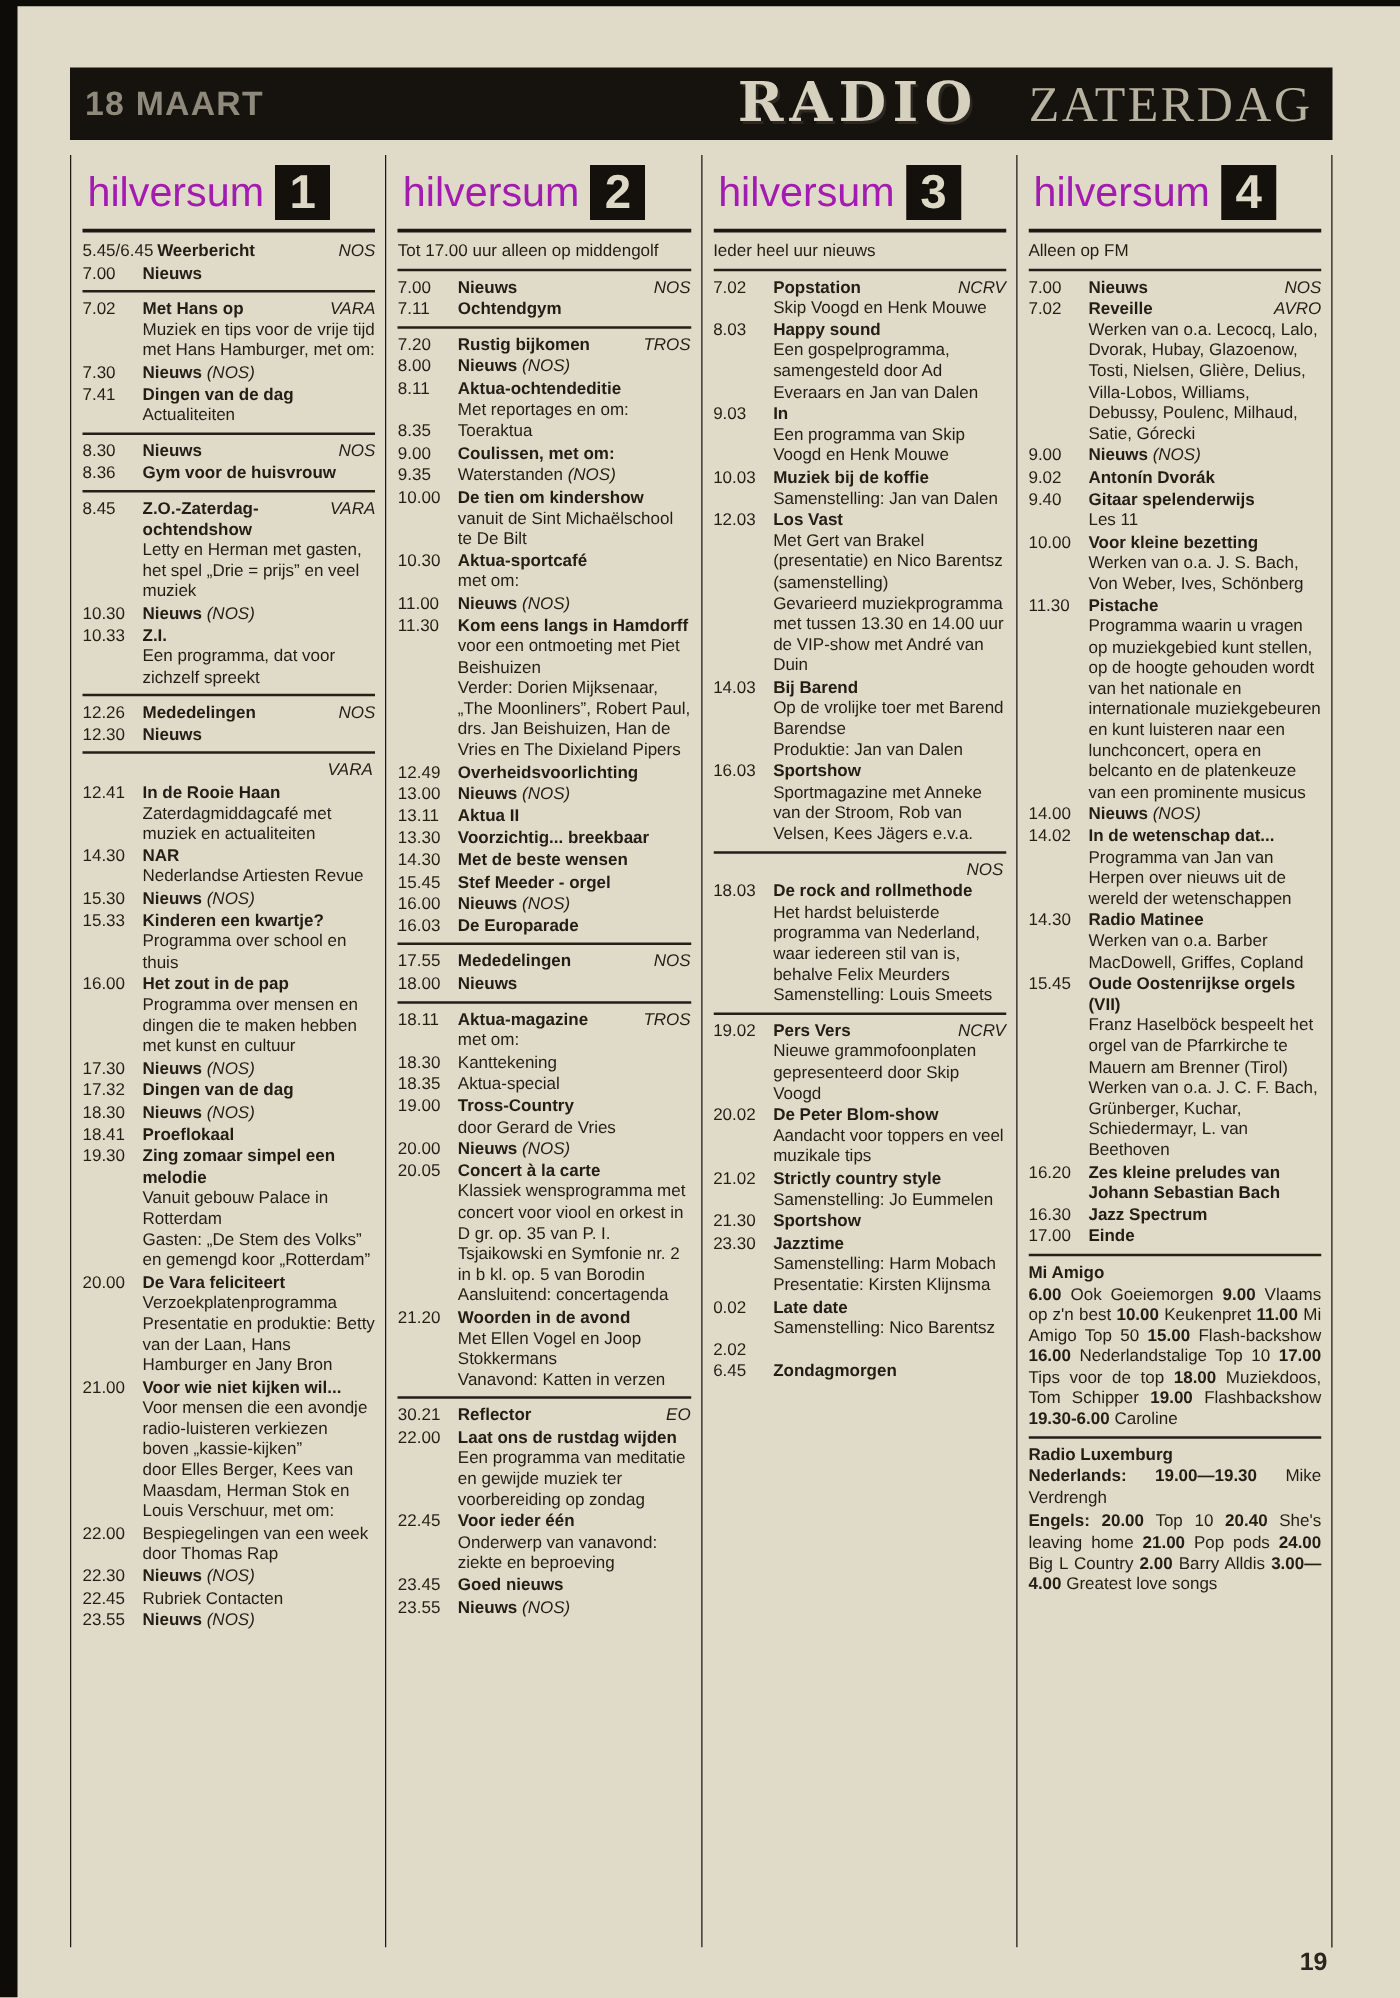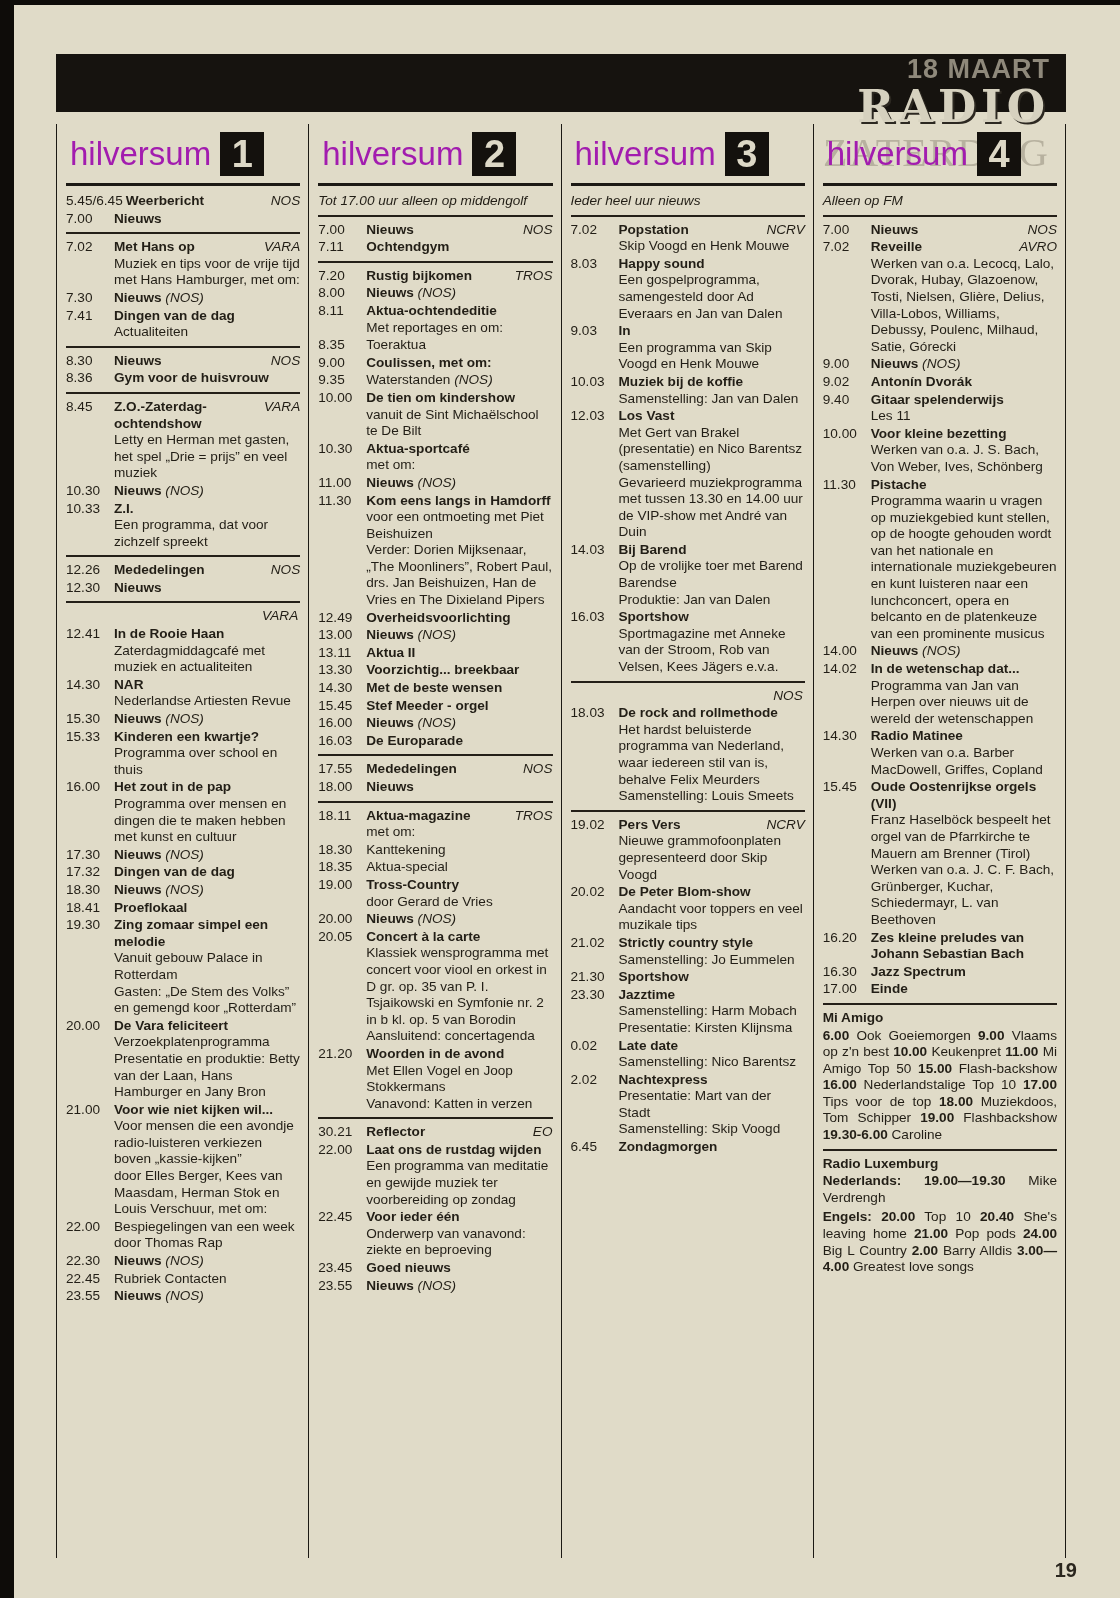--- a/index.html
+++ b/index.html
@@ -8,51 +8,51 @@
     --bar:#16130f;
     --muted:#9a9385;
   }
   html,body{margin:0;padding:0;width:1120px;height:1598px;overflow:hidden;}
   body{background:var(--paper);font-family:"Liberation Sans",sans-serif;color:var(--ink);position:relative;}
   body::before{content:"";position:absolute;top:0;left:0;right:0;height:5px;background:#0e0c09;z-index:6;}
   .scan-strip{position:absolute;top:0;left:0;width:14px;height:100%;background:#0e0c09;z-index:6;}
   .page{position:absolute;inset:0;background:var(--paper);}
 
   .masthead{position:absolute;left:56px;right:54px;top:54px;height:58px;background:var(--bar);
-    display:flex;align-items:flex-end;padding:0 16px 0 12px;box-sizing:border-box;flex-direction:column;}
+    display:flex;align-items:center;padding:0 16px 0 12px;box-sizing:border-box;}
   .date{font-size:27px;letter-spacing:1px;color:#8f897b;font-weight:bold;}
   .radio{margin-left:auto;font-family:"DejaVu Serif",serif;font-weight:bold;font-size:44px;line-height:1;
     color:#d6d1bf;letter-spacing:5px;text-shadow:2px 2px 0 #2c2821;}
   .day{margin-left:40px;font-family:Liberation Serif, serif;font-size:40px;color:#b7b19f;letter-spacing:2px;}
 
   .columns{position:absolute;left:56px;right:54px;top:124px;bottom:40px;
     display:grid;grid-template-columns:repeat(4,1fr);border-right:1.5px solid #1c1914;overflow:hidden;}
   .column{border-left:1.5px solid #1c1914;padding:2px 8px 0 9px;overflow:hidden;
     font-size:13.6px;line-height:16.6px;min-width:0;}
 
   .col-head{display:flex;align-items:center;gap:9px;padding:6px 2px 7px 4px;}
   .col-word{font-size:33px;font-weight:normal;color:#a21caf;}
   .col-num{width:44px;height:44px;background:#14110d;color:#ddd8c6;display:flex;align-items:center;
     justify-content:center;font-size:38px;font-weight:bold;flex:0 0 auto;}
   .head-rule{border-top:3px solid #1c1914;margin:0 0 7px;}
 
-  .intro{font-style:italic;margin:1px 0 4px;}
+  .intro{margin:1px 0 4px;}
   .rule{border-top:2px solid #241f18;margin:5px 0;}
   .item{display:flex;margin:0 0 1px;}
   .time{flex:0 0 auto;min-width:45px;padding-right:3px;white-space:nowrap;}
   .content{flex:1;min-width:0;}
   .title{font-weight:bold;}
   .title.plain{font-weight:normal;}
   .suffix{font-style:italic;font-weight:normal;}
   .tag{float:right;font-style:italic;font-weight:normal;margin-left:6px;}
   .desc{margin:0;}
   .tagline{text-align:right;font-style:italic;margin:1px 2px;}
   .blockhead{font-weight:bold;margin:1px 0;}
   .blocktext{margin:0 0 3px;text-align:justify;}
-  .pagenum{position:absolute;right:43px;bottom:16px;font-size:20px;font-weight:bold;color:#2a261e;}
+  .pagenum{position:absolute;right:58px;bottom:16px;font-size:20px;font-weight:bold;color:#2a261e;}
 </style>
 </head>
 <body>
 
 <div class="scan-strip"></div>
 
 <div class="page">
   <div class="masthead">
     <span class="date">18 MAART</span>
     <span class="radio">RADIO</span>
@@ -592,25 +592,20 @@
         </div>
         <div class="item">
           <span class="time">0.02</span>
           <div class="content">
             <div class="title-line"><span class="title">Late date</span></div>
             <p class="desc">Samenstelling: Nico Barentsz</p>
           </div>
         </div>
         <div class="item">
           <span class="time">2.02</span>
-          <div class="content">
-            <div class="title-line"><span class="title">Nachtexpress</span></div>
-            <p class="desc">Presentatie: Mart van der Stadt</p>
-            <p class="desc">Samenstelling: Skip Voogd</p>
-          </div>
         </div>
         <div class="item">
           <span class="time">6.45</span>
           <div class="content">
             <div class="title-line"><span class="title">Zondagmorgen</span></div>
           </div>
         </div>
       </section>
       <section class="column">
         <div class="col-head">

